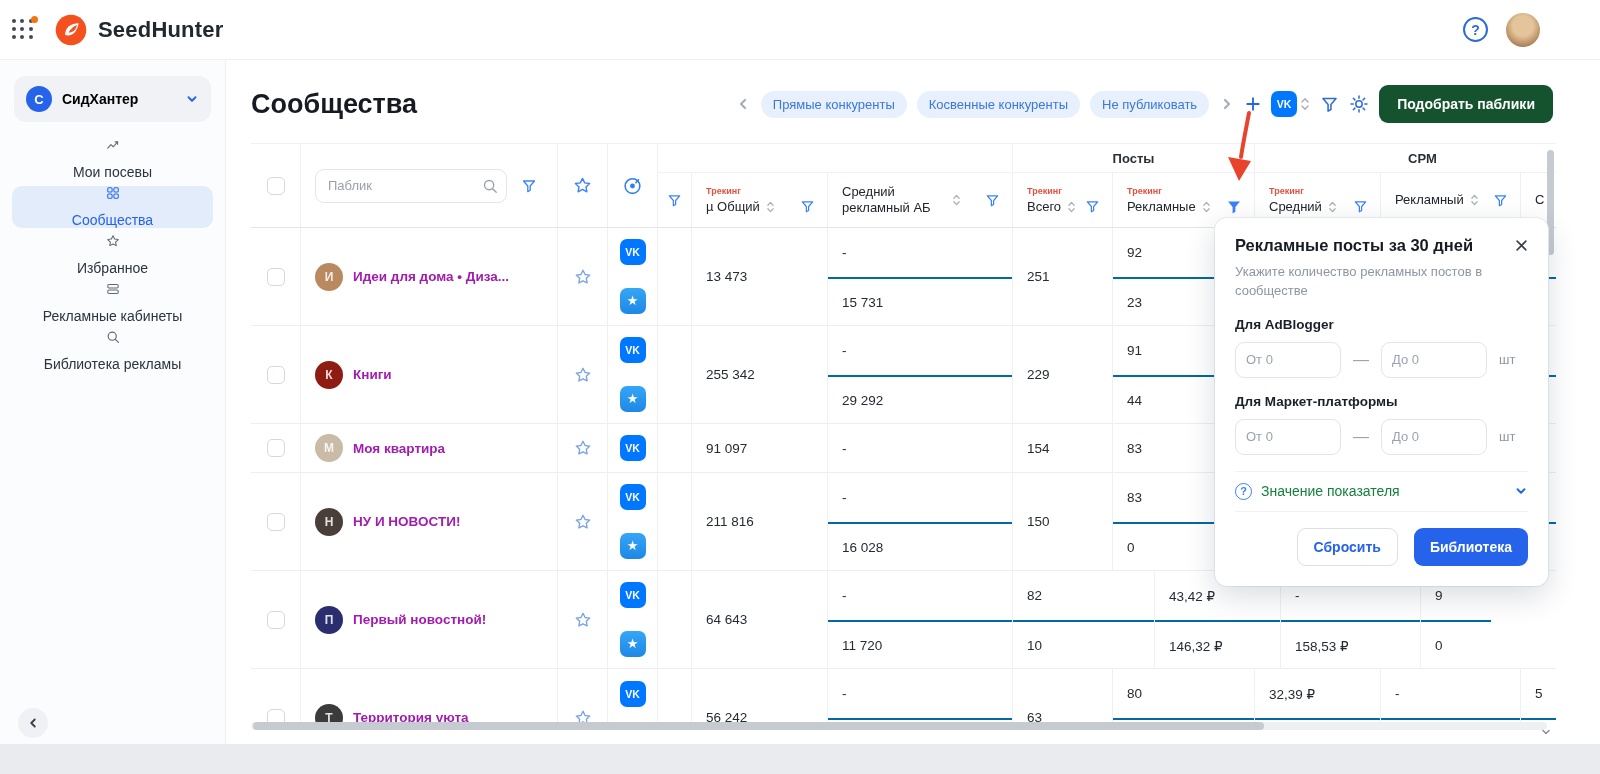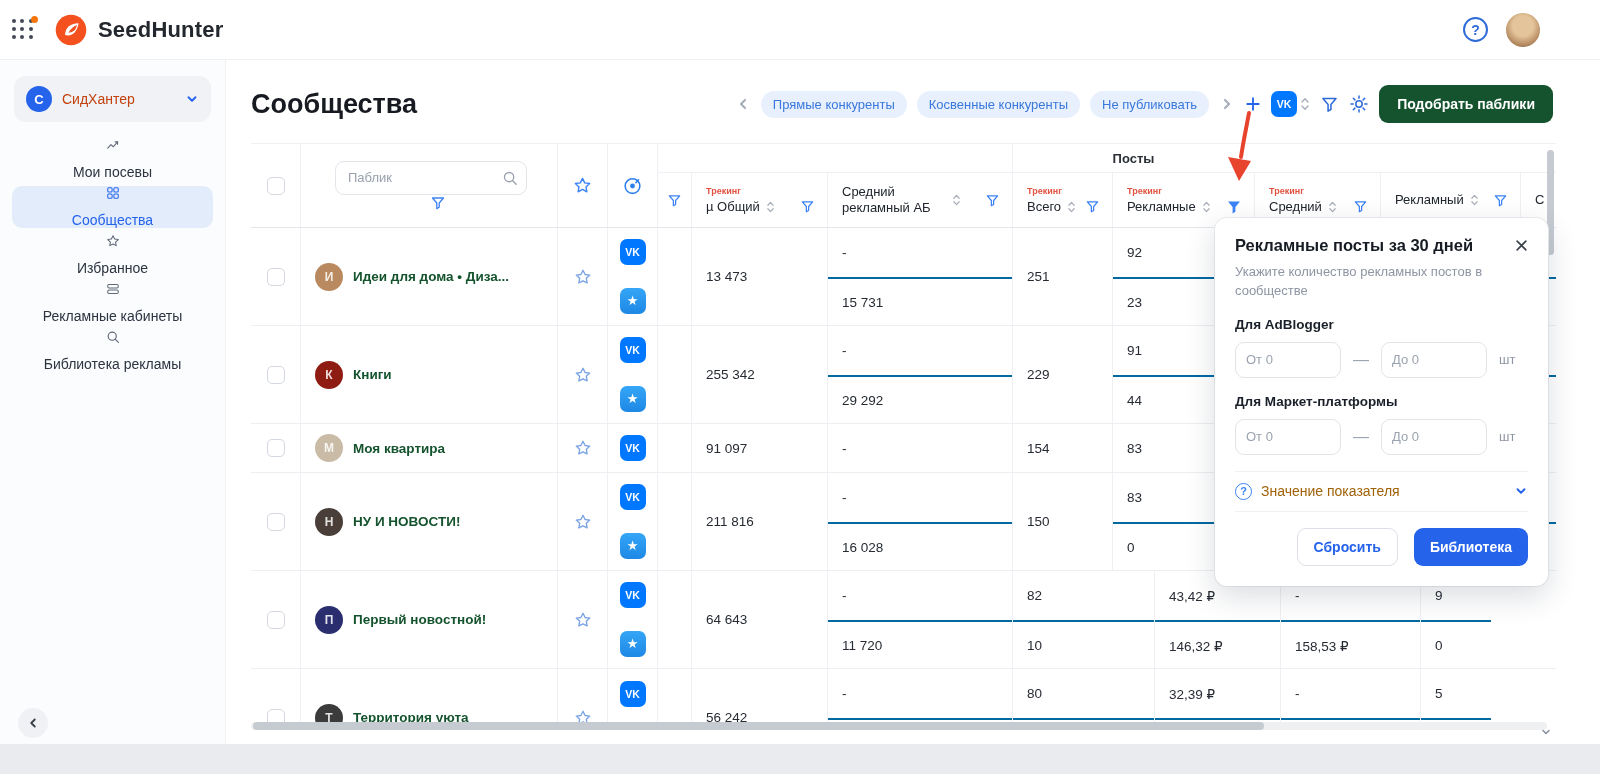--- a/index.html
+++ b/index.html
@@ -24,21 +24,21 @@
   .uavatar { width:34px; height:34px; border-radius:50%;
     background:radial-gradient(circle at 50% 38%, #E4C49A 0 38%, #B58A60 70%, #6E5844 100%); cursor:pointer; }
 
   
   .sidebar { position:absolute; top:60px; left:0; width:226px; height:684px; background:#FBFCFD;
     border-right:1px solid #EEF0F2; z-index:6; }
   .account { margin:16px 14px 0; height:46px; background:#F0F2F5; border-radius:12px;
     display:flex; align-items:center; gap:10px; padding:0 12px; cursor:pointer; }
   .acc-circle { width:26px; height:26px; border-radius:50%; background:#2563EB; color:#fff;
     font-size:13px; font-weight:700; display:flex; align-items:center; justify-content:center; flex:none; }
-  .acc-name { font-size:14px; font-weight:400; color:#c2410c; }
+  .acc-name { font-size:14px; font-weight:700; color:#000000; }
   .acc-chev { margin-left:auto; color:#2563EB; }
   .menu { margin-top:16px; padding:0 12px; display:flex; flex-direction:column; gap:6px; }
   .mitem { height:42px; border-radius:10px; display:flex; align-items:center; gap:12px; padding:0 12px;
     color:#2B3340; font-size:14px; font-weight:500; cursor:pointer;flex-direction:column; }
   .mitem .ico { color:#5F6877; }
   .mitem.active { background:#E2ECFA; color:#2563EB; }
   .mitem.active .ico { color:#2563EB; }
   .collapse { position:absolute; left:18px; top:648px; width:30px; height:30px; border-radius:50%;
     background:#EFF1F4; display:flex; align-items:center; justify-content:center; color:#3A4049; cursor:pointer; }
 
@@ -61,21 +61,21 @@
   
   .table-wrap { position:absolute; left:25px; top:83px; width:1305px; height:587px; overflow:hidden;
     border-top:1px solid #EFF1F4; background:#fff; }
   .thead { display:flex; height:84px; border-bottom:1px solid #E2E5EA; background:#fff; width:1340px; }
   .hcell, .cell { flex:none; border-right:1px solid #EEF0F3; }
   .w-check{width:50px} .w-public{width:257px} .w-fav{width:50px} .w-plat{width:50px}
   .w-filt{width:34px} .w-mu{width:136px} .w-ab{width:185px} .w-total{width:100px}
   .w-ads{width:142px} .w-avg{width:126px} .w-ad{width:140px} .w-s{width:70px; border-right:none;}
   .tallcell { height:100%; display:flex; align-items:center; }
   .w-check.tallcell, .w-fav.tallcell, .w-plat.tallcell { justify-content:center; }
-  .search-wrap { display:flex; align-items:center; padding:0 10px 0 14px; width:100%;flex-direction:column; }
+  .search-wrap { display:flex; align-items:center; padding:0 10px 0 14px; width:100%; }
   .search-box { position:relative; width:192px; }
   .search-box input { width:100%; height:34px; border:1px solid #E2E5EA; border-radius:9px;
     padding:0 30px 0 12px; font-size:13px; font-family:inherit; color:#333; outline:none; }
   .search-box input::placeholder { color:#98A1AD; }
   .search-box .ico { position:absolute; right:9px; top:9px; color:#98A1AD; }
   .search-funnel { margin-left:14px; color:#3B82F6; cursor:pointer; display:flex; }
   .hzone { flex:none; width:933px; display:flex; flex-direction:column; }
   .gband { display:flex; height:29px; border-bottom:1px solid #EFF1F4; }
   .gcell { font-size:13px; font-weight:600; color:#2A2F37; display:flex; align-items:center; justify-content:center; }
   .g-blank { width:355px; }
@@ -91,21 +91,21 @@
   .sorter { color:#A7AEB8; cursor:pointer; display:flex; }
   .fico { margin-left:auto; color:#3B82F6; cursor:pointer; display:flex; }
   .cb { width:18px; height:18px; border:1.5px solid #D4D9E0; border-radius:5px; background:#fff; cursor:pointer; }
 
   .trow { display:flex; border-bottom:1px solid #ECEEF1; background:#fff; width:1340px; }
   .cell { display:flex; align-items:center; overflow:hidden; font-size:13.5px; color:#262B33; }
   .cell.w-check { justify-content:center; }
   .cell.w-public { padding-left:14px; gap:10px; }
   .avatar { width:28px; height:28px; border-radius:50%; flex:none; display:flex; align-items:center;
     justify-content:center; color:rgba(255,255,255,.85); font-size:12px; font-weight:700; }
-  .pname { color:#14532d; font-size:13.5px; font-weight:600; white-space:nowrap; overflow:hidden;
+  .pname { color:#a21caf; font-size:13.5px; font-weight:600; white-space:nowrap; overflow:hidden;
     text-overflow:ellipsis; padding-right:8px; cursor:pointer; }
   .cell.w-fav { justify-content:center; color:#7AA3E6; }
   .cell.w-plat { flex-direction:column; align-items:center; justify-content:flex-start; }
   .pwrap { height:49px; display:flex; align-items:center; justify-content:center; }
   .picon { width:26px; height:26px; border-radius:7px; display:flex; align-items:center; justify-content:center; color:#fff; }
   .picon.vk { background:#0077FF; font-size:10.5px; font-weight:800; }
   .picon.market { background:linear-gradient(180deg,#35A6F7,#1E88E5); font-size:13px; }
   .cell.merged { padding-left:14px; }
   .cell.split { flex-direction:column; align-items:stretch; padding:0; }
   .half { height:49px; flex:none; display:flex; align-items:center; padding-left:14px; }
@@ -128,21 +128,21 @@
   .p-inputs { margin-top:10px; display:flex; align-items:center; }
   .p-input { width:106px; height:36px; border:1px solid #E1E5EA; border-radius:9px; padding:0 10px;
     font-size:13px; font-family:inherit; color:#333; outline:none; }
   .p-input::placeholder { color:#9AA3AF; }
   .p-dash { color:#9AA3AF; margin:0 12px; }
   .p-unit { margin-left:12px; font-size:13px; color:#8D95A3; }
   .p-metric { margin-top:16px; display:flex; align-items:center; gap:9px; padding:11px 0;
     border-top:1px solid #F0F2F5; border-bottom:1px solid #F0F2F5; cursor:pointer; }
   .qicon { width:17px; height:17px; border-radius:50%; border:1.5px solid #3B82F6; color:#3B82F6;
     font-size:11px; font-weight:700; display:flex; align-items:center; justify-content:center; flex:none; }
-  .p-metric-label { font-size:14px; font-weight:500; color:#a16207; }
+  .p-metric-label { font-size:14px; font-weight:500; color:#15803d; }
   .p-metric .chev { margin-left:auto; color:#2563EB; display:flex; }
   .p-actions { margin-top:16px; display:flex; justify-content:flex-end; gap:16px; }
   .btn { height:38px; padding:0 16px; border-radius:9px; font-size:14px; font-weight:600; font-family:inherit; cursor:pointer; }
   .btn-ghost { background:#fff; border:1px solid #DCE0E6; color:#2563EB; }
   .btn-primary { background:#2563EB; border:none; color:#fff; }
 
   .arrow-note { position:absolute; left:985px; top:45px; z-index:40; pointer-events:none; }
   .bottom-strip { position:absolute; left:0; top:744px; width:1600px; height:30px; background:#E9EBEE; z-index:8; }
 
   .rot-l { transform:rotate(90deg); }
@@ -353,20 +353,21 @@
       </div>
       <div class="hcell w-plat tallcell" style="color:#2F80ED">
         <svg class="ico" width="21" height="21">
             <use href="#i-target"></use>
           </svg>
       </div>
       <div class="hzone">
         <div class="gband">
           <div class="gcell g-blank"></div>
           <div class="gcell g-posts">Посты</div>
+          <div class="gcell g-cpm">CPM</div>
         </div>
         <div class="hband">
           <div class="hcell w-filt">
             <span class="fico" style="margin:0">
                 <svg class="ico" width="15" height="15">
                   <use href="#i-funnel"></use>
                 </svg>
               </span>
           </div>
           <div class="hcell w-mu">
@@ -725,20 +726,23 @@
             </div>
           </div>
       <div class="cell w-filt"></div>
       <div class="cell w-mu merged">
             <span class="val">56 242</span>
           </div>
       <div class="cell w-ab split">
             <div class="half">-</div>
             <div class="half"></div>
           </div>
+      <div class="cell w-total merged">
+            <span class="val">63</span>
+          </div>
       <div class="cell w-ads split">
             <div class="half">80</div>
             <div class="half"></div>
           </div>
       <div class="cell w-avg split">
             <div class="half">32,39 ₽</div>
             <div class="half"></div>
           </div>
       <div class="cell w-ad split">
             <div class="half">-</div>

